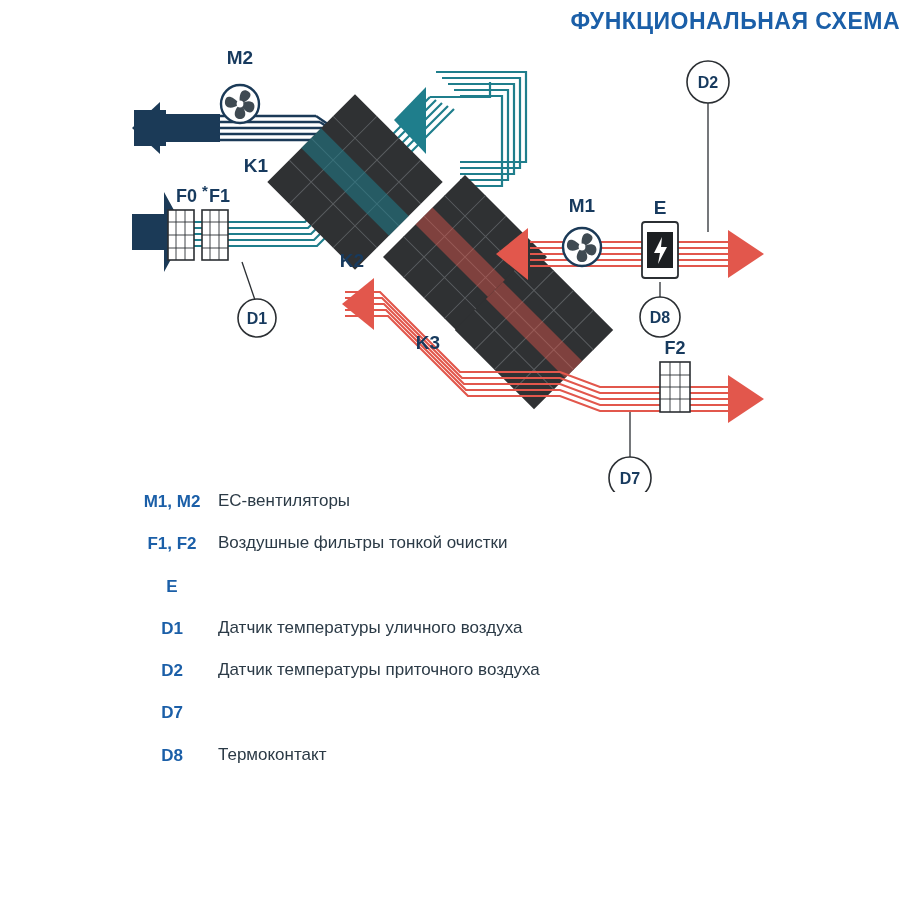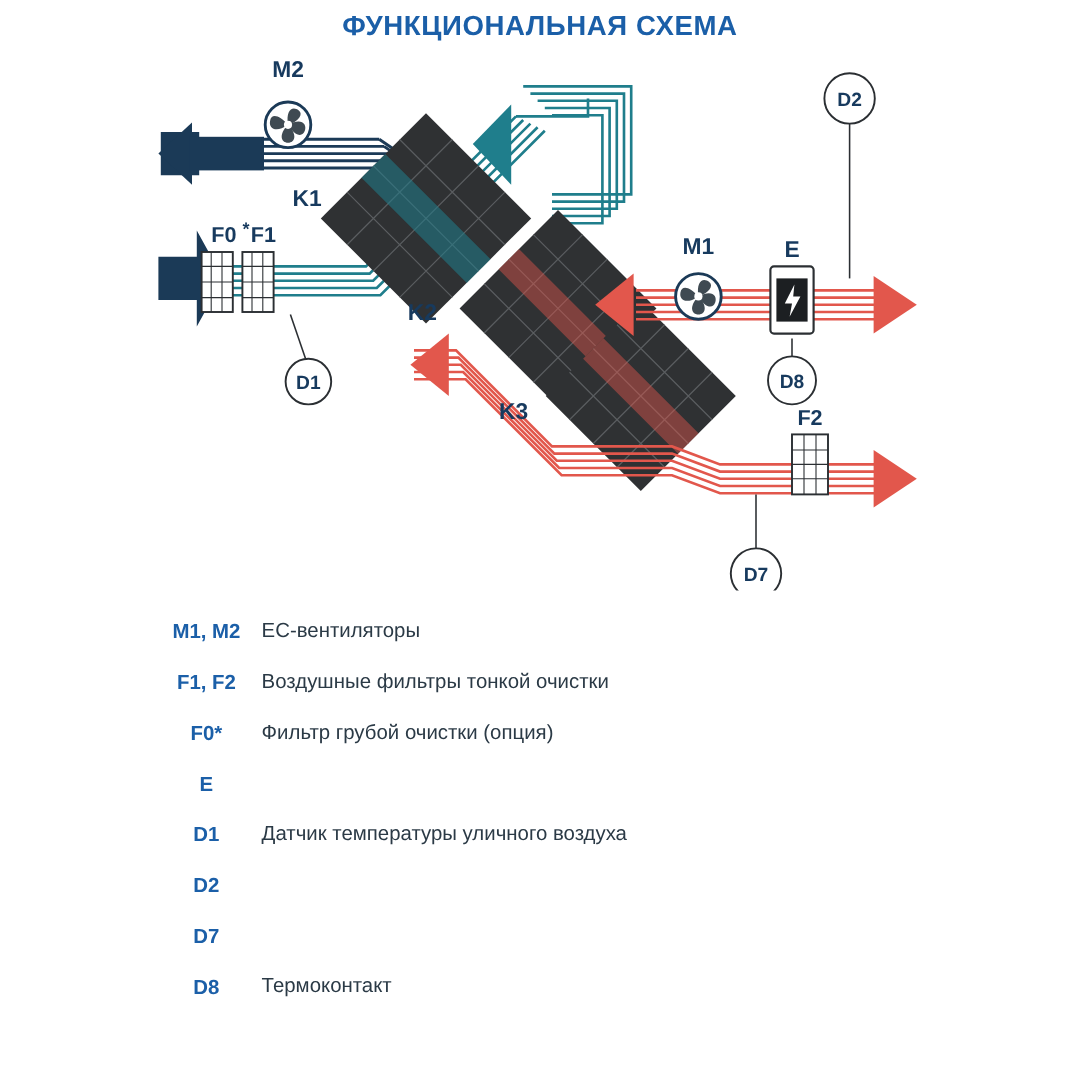--- a/index.html
+++ b/index.html
@@ -7,34 +7,34 @@
     width:900px;height:900px;
     background:#ffffff;
     font-family:"Liberation Sans", sans-serif;
     color:#173a5e;
     position:relative;
     overflow:hidden;
   }
   .title{
     position:absolute;
     top:8px;left:0;width:900px;
-    text-align:center;
+    text-align:right;
     font-size:23px;
     font-weight:bold;
     letter-spacing:.5px;
     color:#1b5fa8;
   }
   .diagram{
     position:absolute;
     top:42px;left:130px;
     width:660px;height:450px;
   }
   .legend{
     position:absolute;
-    top:515px;left:126px;
+    top:490px;left:126px;
     width:700px;
   }
   .legend-row{
     display:flex;
     align-items:flex-start;
     margin-bottom:20px;
   }
   .legend-key{
     width:92px;
     flex:0 0 92px;
@@ -246,32 +246,29 @@
 <div class="legend">
   <div class="legend-row">
     <div class="legend-key">M1, M2</div>
     <div class="legend-val">ЕС-вентиляторы</div>
   </div>
   <div class="legend-row">
     <div class="legend-key">F1, F2</div>
     <div class="legend-val">Воздушные фильтры тонкой очистки</div>
   </div>
   <div class="legend-row">
-    <div class="legend-key">F0*</div>
-    <div class="legend-val">Фильтр грубой очистки (опция)</div>
-  </div>
-  <div class="legend-row">
     <div class="legend-key">E</div>
   </div>
   <div class="legend-row">
     <div class="legend-key">D1</div>
     <div class="legend-val">Датчик температуры уличного воздуха</div>
   </div>
   <div class="legend-row">
     <div class="legend-key">D2</div>
+    <div class="legend-val">Датчик температуры приточного воздуха</div>
   </div>
   <div class="legend-row">
     <div class="legend-key">D7</div>
   </div>
   <div class="legend-row">
     <div class="legend-key">D8</div>
     <div class="legend-val">Термоконтакт</div>
   </div>
 </div>
 

